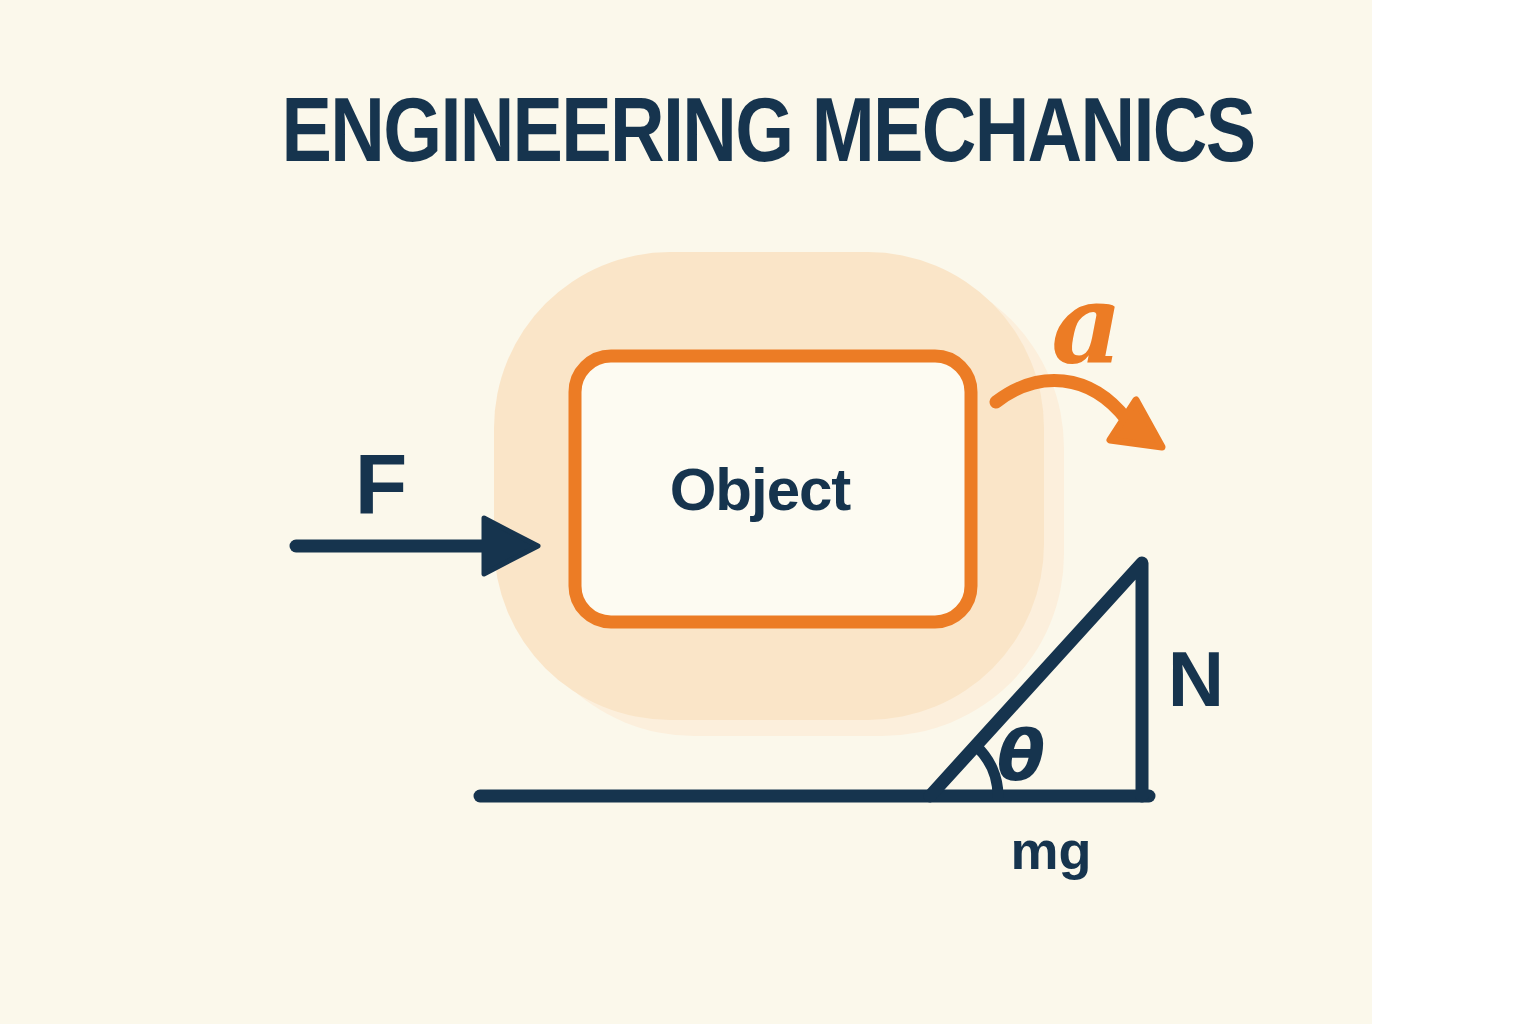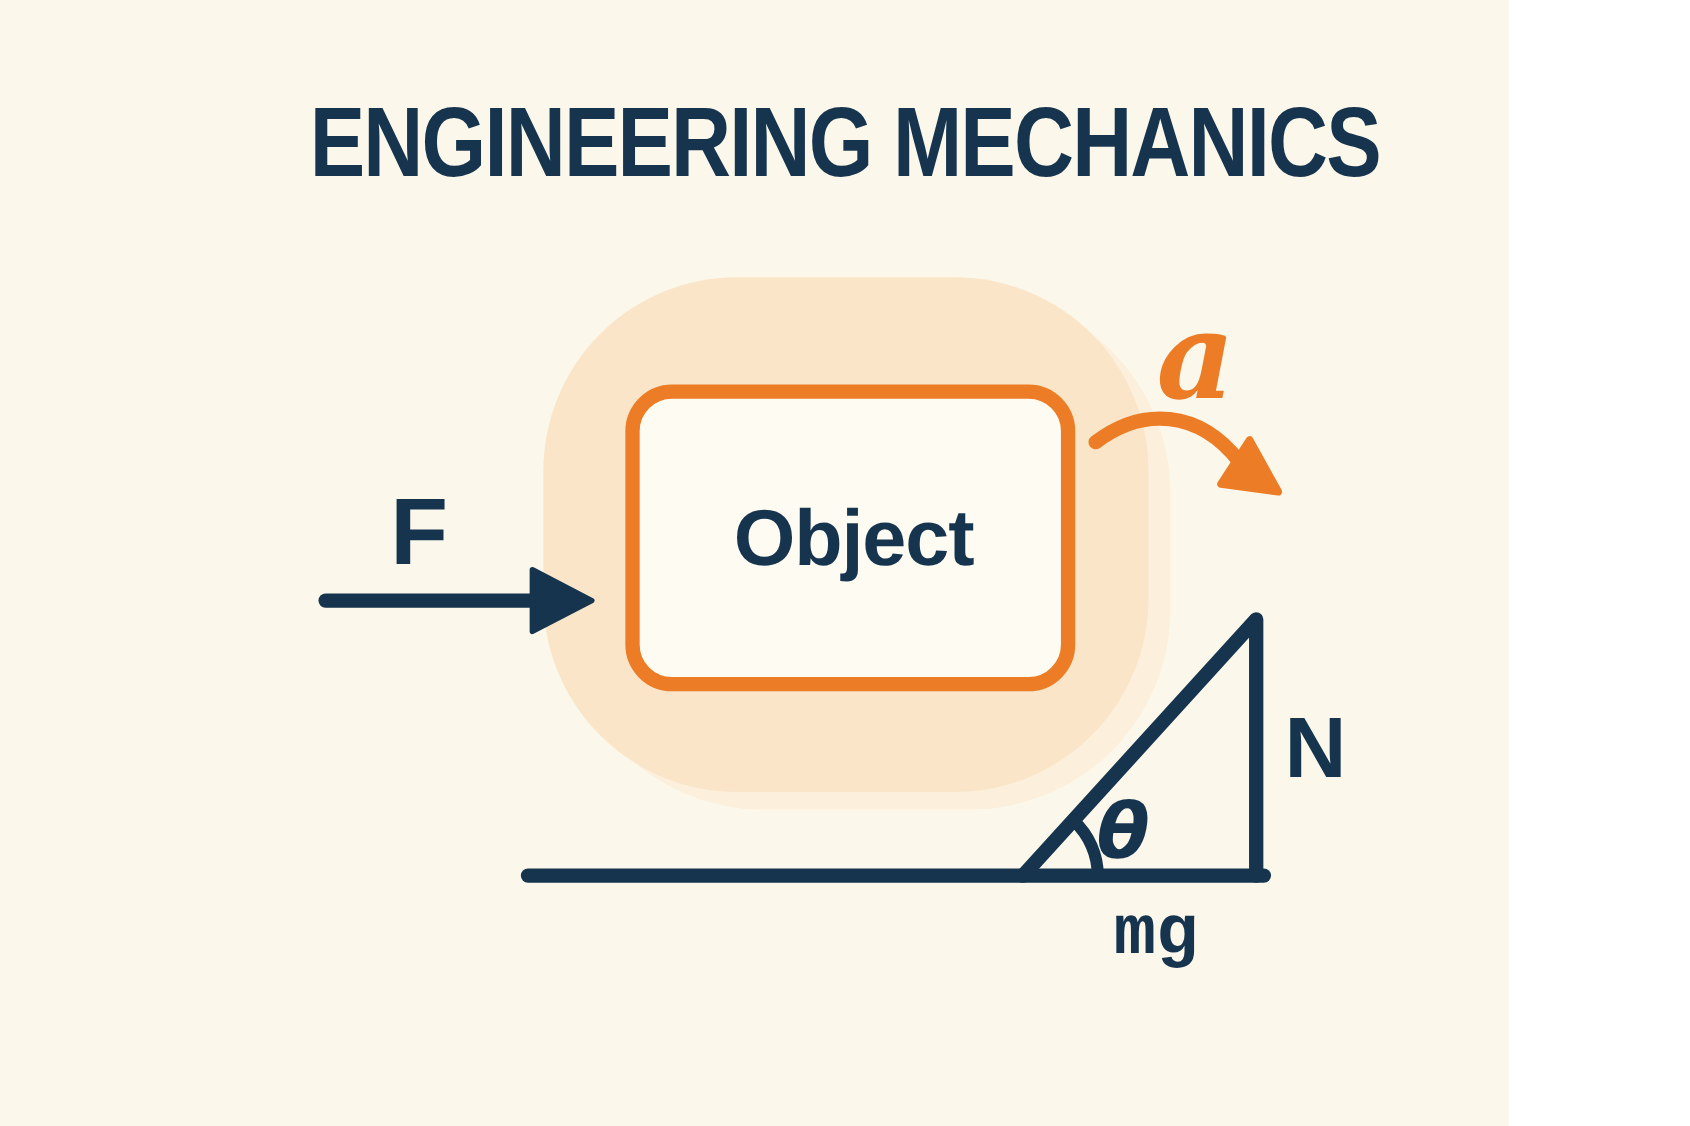--- a/index.html
+++ b/index.html
@@ -29,22 +29,22 @@
   }
 
   .title {
     left: 768px; top: 130px;
     font-size: 90px;
     letter-spacing: -2px;
     transform: translate(-50%, -50%) scaleX(0.84);
   }
 
   .object-label {
-    left: 776px; top: 490px;
-    font-size: 72px;
+    left: 760px; top: 490px;
+    font-size: 60px;
     letter-spacing: -1px;
   }
 
   .force-label {
     left: 381px; top: 484px;
     font-size: 86px;
   }
 
   .accel-label {
     left: 1087px; top: 324px;
@@ -62,22 +62,21 @@
     font-weight: 600;
   }
 
   .normal-label {
     left: 1196px; top: 679px;
     font-size: 78px;
   }
 
   .weight-label {
     left: 1051px; top: 850px;
-    font-size: 64px;
-    font-family: Liberation Mono, monospace;
+    font-size: 54px;
   }
 </style>
 </head>
 <body>
 
 <div class="stage">
 
   <svg class="diagram-svg" viewBox="0 0 1536 1024">
 
     <rect x="512" y="266" width="552" height="470" rx="182" fill="#FCEFDC"></rect>

